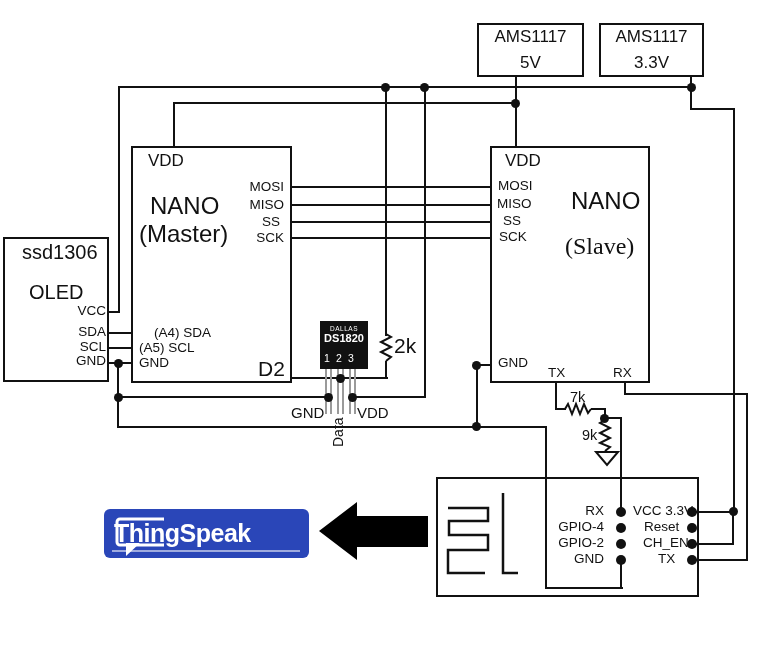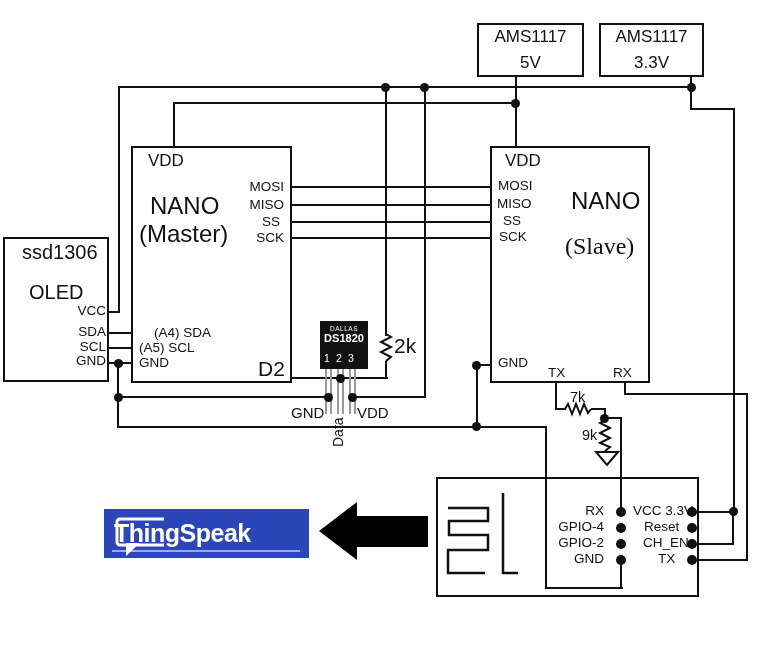--- a/index.html
+++ b/index.html
@@ -17,21 +17,21 @@
   .t20{font-size:20px;}
   .lead{position:absolute;width:7px;box-sizing:border-box;
         border-left:2px solid #9a9a9a;border-right:2px solid #9a9a9a;height:45px;}
   .chip{position:absolute;background:#111;color:#fff;text-align:center;}
   .chip .brand{font-size:6.5px;letter-spacing:.5px;margin-top:4px;}
   .chip .part{font-size:11px;font-weight:bold;margin-top:0px;}
   .pinrow{position:absolute;color:#fff;font-size:10.5px;}
   .vtext{position:absolute;writing-mode:vertical-rl;transform:rotate(180deg);font-size:14px;}
   .regbox{display:flex;flex-direction:column;align-items:center;justify-content:center;
           font-size:17px;line-height:1.55;}
-  #logo{position:absolute;display:flex;align-items:center;}
+  #logo{position:absolute;display:flex;align-items:center;border-radius:6px;}
   #logo .lt{font-size:25px;font-weight:bold;color:#fff;letter-spacing:-0.5px;margin-left:10px;}
   #logo .ul{position:absolute;left:8px;right:9px;bottom:6px;height:2px;background:rgba(255,255,255,.55);}
   svg{position:absolute;left:0;top:0;pointer-events:none;}
 </style>
 </head>
 <body>
 
 <div id="stage">
 
   <div class="box regbox" style="left:477px;top:23px;width:107px;height:54px;">

